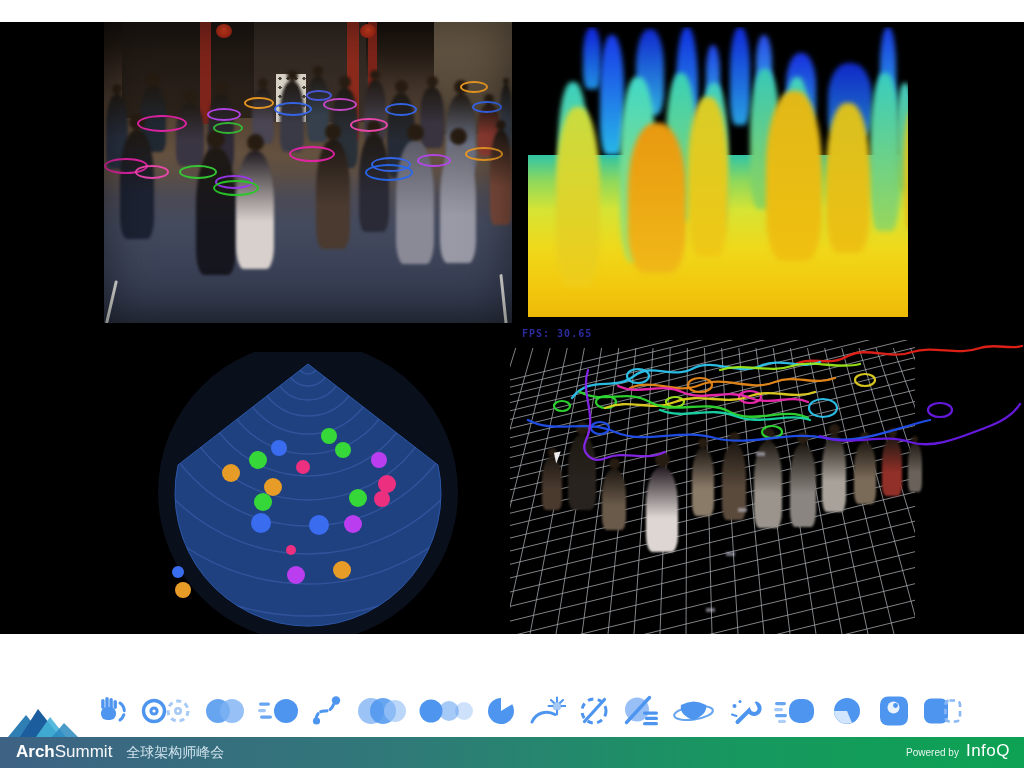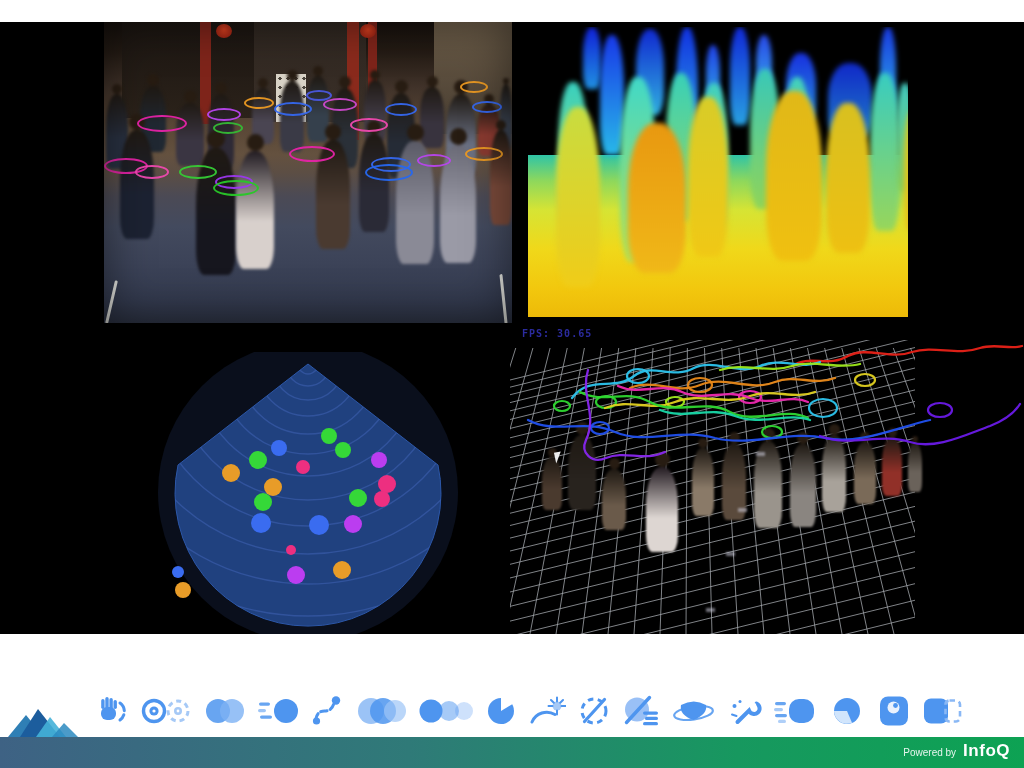--- a/index.html
+++ b/index.html
@@ -45,21 +45,21 @@
   
   .footer{position:absolute;left:0;top:737px;width:1024px;height:31px;
     background:linear-gradient(90deg,#3e6284 0%,#2f7a78 40%,#17985f 72%,#0da253 100%);}
   .logo{position:absolute;left:6px;top:709px;}
   .f-brand{position:absolute;left:16px;top:742px;color:#fff;font-size:17px;white-space:nowrap;}
   .b1{font-weight:700;}
   .b2{font-weight:400;opacity:.95;}
   .bcn{font-size:14px;color:#cfe2ec;margin-left:14px;}
   .f-right{position:absolute;right:14px;top:741px;color:#fff;display:flex;align-items:baseline;gap:7px;}
   .pby{font-size:10px;opacity:.9;}
-  .infoq{font-size:17px;font-weight:700;letter-spacing:.5px;}
+  .infoq{font-size:17px;font-weight:400;letter-spacing:.5px;}
 </style>
 </head>
 <body>
 
 <div class="page">
   <div class="stage">
 
     <div class="panel camera">
       <div class="cam-layer" style="left:18px;top:0;width:132px;height:96px;background:linear-gradient(180deg,#1b1511,#2b221a);"></div>
       <div class="cam-layer" style="left:150px;top:0;width:112px;height:100px;background:linear-gradient(180deg,#2e2620,#3b3028);"></div>
@@ -515,17 +515,20 @@
       </svg>
   </div>
 
   <svg class="logo" width="84" height="28" viewBox="0 0 84 28">
       <polygon points="2,28 20,6 38,28" fill="#2f7fb5"></polygon>
       <polygon points="14,28 32,0 54,28" fill="#1c5d9d"></polygon>
       <polygon points="30,28 44,8 60,28" fill="#45b1d8" opacity=".9"></polygon>
       <polygon points="46,28 58,14 72,28" fill="#2b89bf" opacity=".85"></polygon>
     </svg>
   <div class="footer"></div>
+  <div class="f-brand">
+    <span class="b1">Arch</span><span class="b2">Summit</span><span class="bcn">全球架构师峰会</span>
+  </div>
   <div class="f-right">
     <span class="pby">Powered by</span>
     <span class="infoq">InfoQ</span>
   </div>
 </div>
 
 </body></html>

